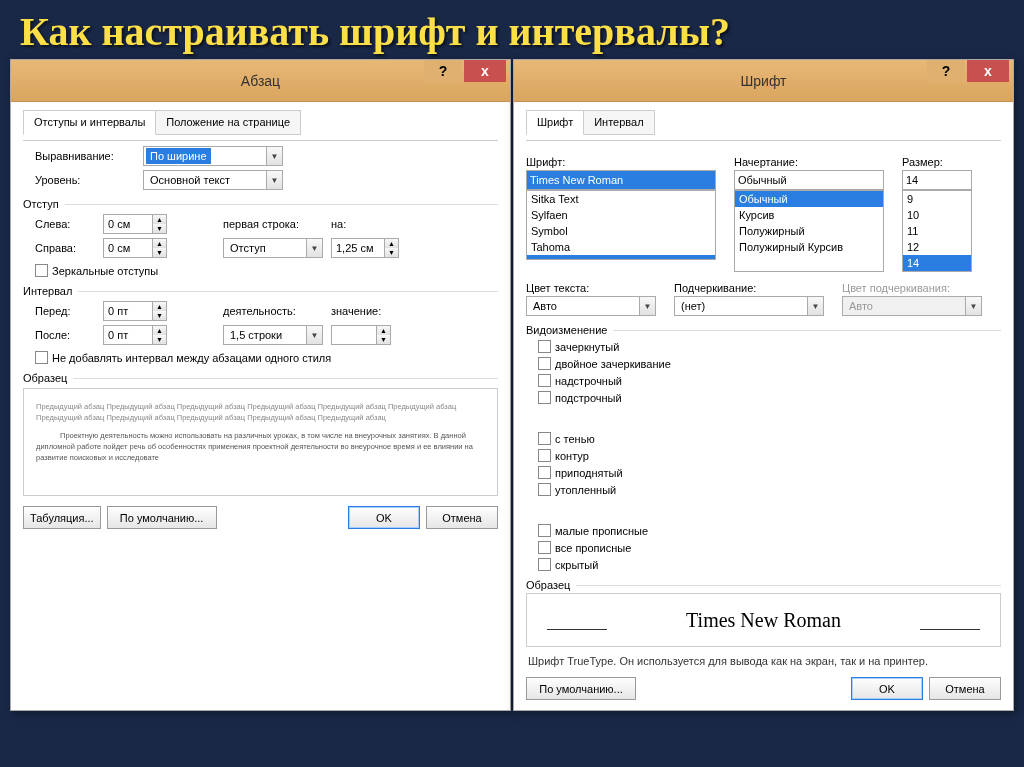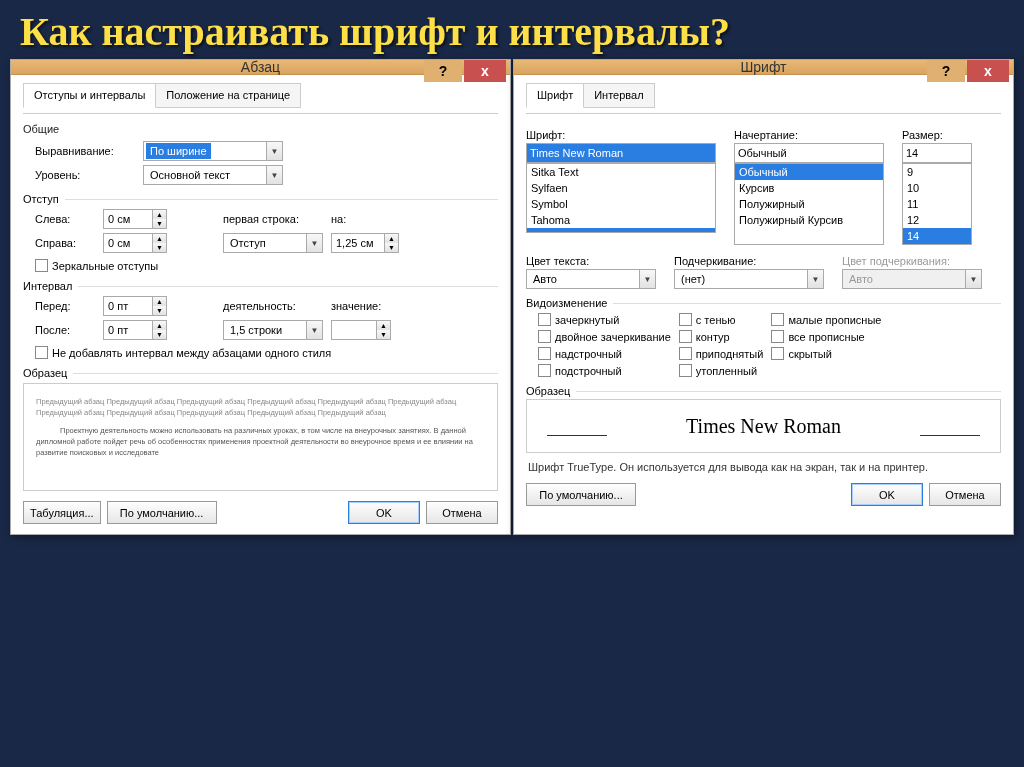--- a/index.html
+++ b/index.html
@@ -22,21 +22,21 @@
   }
   .dialogs { display: flex; gap: 2px; padding: 0 10px; }
   .dialog {
     background: #fff;
     border: 1px solid #aaa;
     width: 502px;
     box-shadow: 2px 2px 8px rgba(0,0,0,0.4);
   }
   .titlebar {
     background: linear-gradient(#e8b876, #d9a55f);
-    height: 15px;
+    height: 42px;
     display: flex;
     align-items: center;
     justify-content: center;
     position: relative;
     border-bottom: 1px solid #c89050;
   }
   .titlebar .title { font-size: 14px; color: #333; }
   .titlebar .help-btn {
     position: absolute; right: 48px; top: 0;
     width: 38px; height: 22px;
@@ -103,21 +103,21 @@
   .listbox {
     border: 1px solid #aaa; background: #fff; font-size: 11px;
     overflow-y: scroll; padding: 0;
   }
   .listbox .item { padding: 2px 4px; }
   .listbox .item.sel { background: #2a7de1; color: #fff; }
   .font-columns { display: flex; gap: 18px; margin-top: 2px; }
   .col-label { font-size: 11px; margin-bottom: 2px; }
   .textfield { border: 1px solid #aaa; height: 20px; padding: 1px 3px; font-size: 11px; width: 100%; }
   .textfield.blue { background: #2a7de1; color: #fff; }
-  .eff-grid { display: flex; gap: 8px; margin: 4px 0 4px 12px; }
+  .eff-grid { display: flex; gap: 28px; margin: 4px 0 4px 12px; flex-direction: column; }
   .eff-col { display: flex; flex-direction: column; gap: 4px; }
   .eff-col label { display: flex; align-items: center; gap: 4px; font-size: 11px; }
   .sample-box {
     border: 1px solid #ccc; height: 54px; display: flex;
     align-items: center; justify-content: center; margin-top: 2px;
     font-family: "Times New Roman", serif; font-size: 20px;
     position: relative;
   }
   .sample-box::before, .sample-box::after {
     content: ""; position: absolute; bottom: 16px; width: 60px; border-bottom: 1px solid #333;
@@ -142,21 +142,20 @@
       <button class="help-btn">?</button>
       <button class="close-btn">x</button>
     </div>
     <div class="dialog-body">
       <div class="tabs">
         <div class="tab active">Отступы и интервалы</div>
         <div class="tab">Положение на странице</div>
       </div>
       <div class="tab-underline"></div>
 
-      <div class="group-label">Общие</div>
       <div class="field-row">
         <span class="field-label">Выравнивание:</span>
         <div class="combo selected-blue" style="width:140px">
           <span class="val">По ширине</span>
             <span class="arrow">▼</span>
         </div>
       </div>
       <div class="field-row">
         <span class="field-label">Уровень:</span>
         <div class="combo" style="width:140px">

